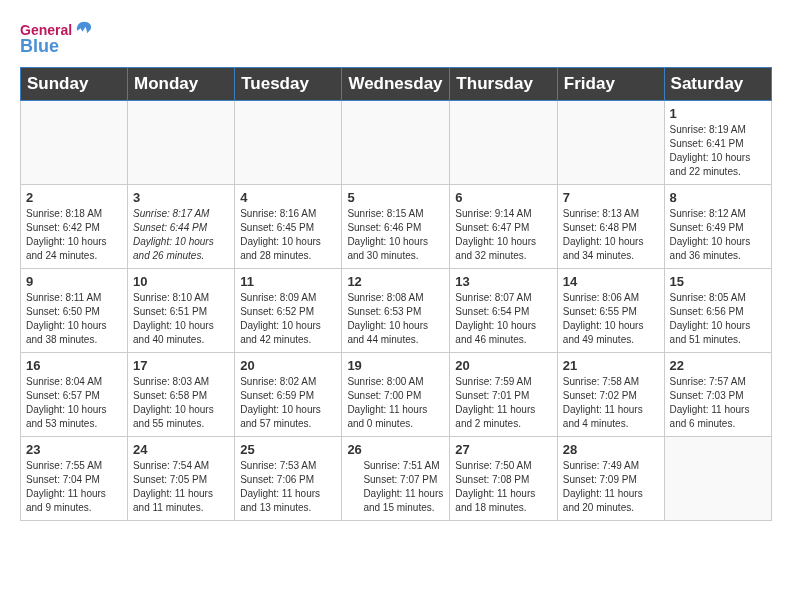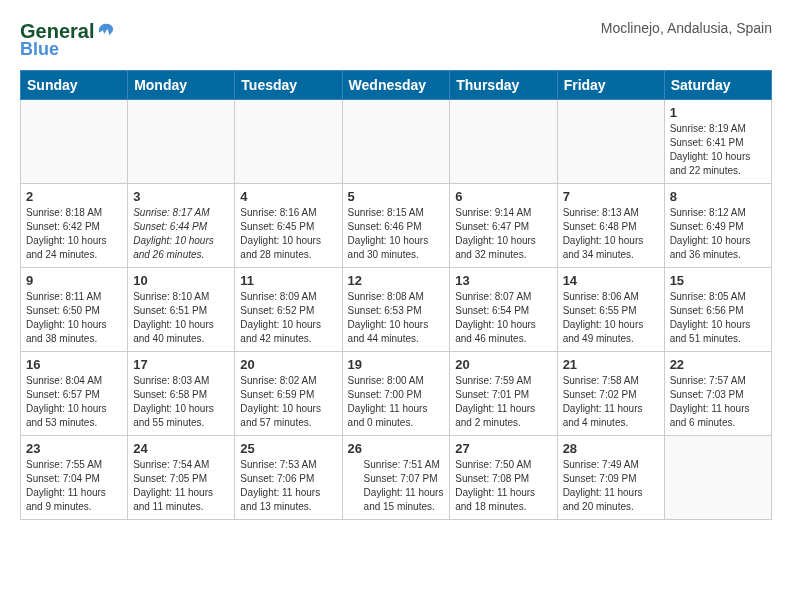--- a/index.html
+++ b/index.html
@@ -14,23 +14,23 @@
       display: flex;
       justify-content: space-between;
       align-items: flex-start;
       margin-bottom: 10px;
     }
     .logo {
       display: flex;
       align-items: center;
     }
     .logo-text-general {
-      font-size: 20px;
-      font-weight: bold;
-      color: #14532d;
+      font-size: 14px;
+      font-weight: bold;
+      color: #be185d;
     }
     .logo-text-blue {
       font-size: 18px;
       font-weight: bold;
       color: #4a90d9;
     }
     .logo-icon {
       width: 20px;
       height: 20px;
       margin-left: 2px;
@@ -46,25 +46,25 @@
     .location {
       font-size: 14px;
       color: #555;
     }
     .calendar {
       width: 100%;
       border-collapse: collapse;
       border: 1px solid #ccc;
     }
     .calendar th {
-      background-color: #0369a1;
+      background-color: #404040;
       color: #fff;
       text-align: left;
       padding: 6px 6px;
-      font-size: 14px;
+      font-size: 17px;
       font-weight: bold;
       border: 1px solid #3a7fc1;
     }
     .calendar td {
       vertical-align: top;
       border: 1px solid #ccc;
       padding: 5px 5px;
       width: 108px;
       min-height: 80px;
       height: 80px;
@@ -96,21 +96,20 @@
       <div style="display:flex; align-items:center;">
         <span class="logo-text-general">General</span>
         <svg class="logo-icon" viewBox="0 0 24 24" xmlns="http://www.w3.org/2000/svg">
           <path d="M12 2 C6 2 2 8 4 13 L8 10 L10 14 L14 8 L16 16 L20 11 C22 6 18 2 12 2Z" fill="#4a90d9"></path>
         </svg>
       </div>
       <span class="logo-text-blue" style="margin-top:-4px;">Blue</span>
     </div>
   </div>
   <div class="title-area">
-    <div class="location">Moclinejo, Andalusia, Spain</div>
   </div>
 </div>
 
 <table class="calendar">
   <thead>
     <tr>
     <th>Sunday</th>
         <th>Monday</th>
         <th>Tuesday</th>
         <th>Wednesday</th>

